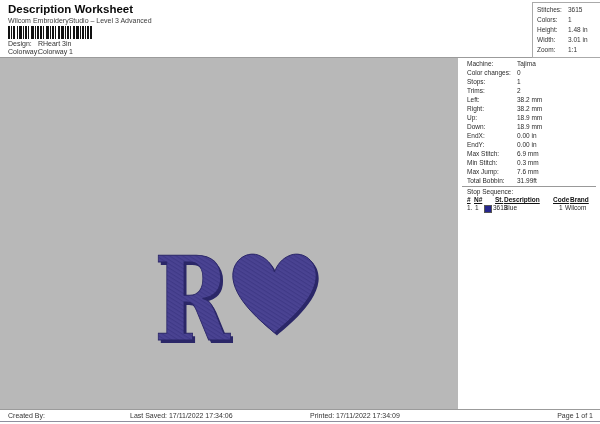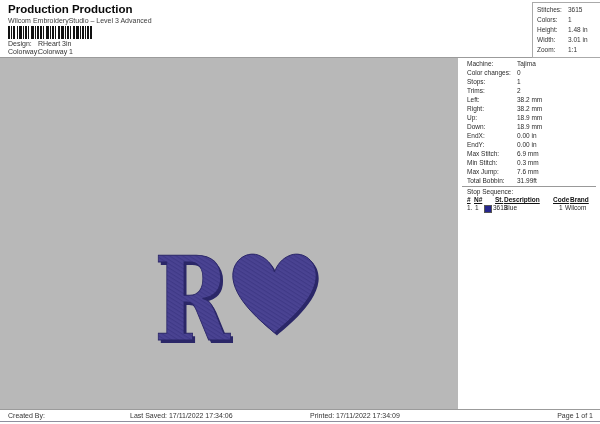--- a/index.html
+++ b/index.html
@@ -40,21 +40,21 @@
           border-top:1px solid #9b9b9b;border-bottom:1px solid #8f8f9e;
           font-size:7px;color:#333;}
   .footer span{position:absolute;top:2px;}
 </style>
 </head>
 <body>
 
 <div class="page">
 
   <div class="hdr">
-    <div class="title">Production Production</div>
+    <div class="title">Description Worksheet</div>
     <div class="subtitle">Wilcom EmbroideryStudio – Level 3 Advanced</div>
 
     <svg class="barcode" width="84" height="13" viewBox="0 0 84 13">
       <g fill="#111">
         <rect x="0" width="2" height="13"></rect>
           <rect x="3" width="1" height="13"></rect>
           <rect x="5" width="2" height="13"></rect>
         <rect x="9" width="1" height="13"></rect>
           <rect x="11" width="3" height="13"></rect>
           <rect x="15" width="1" height="13"></rect>

